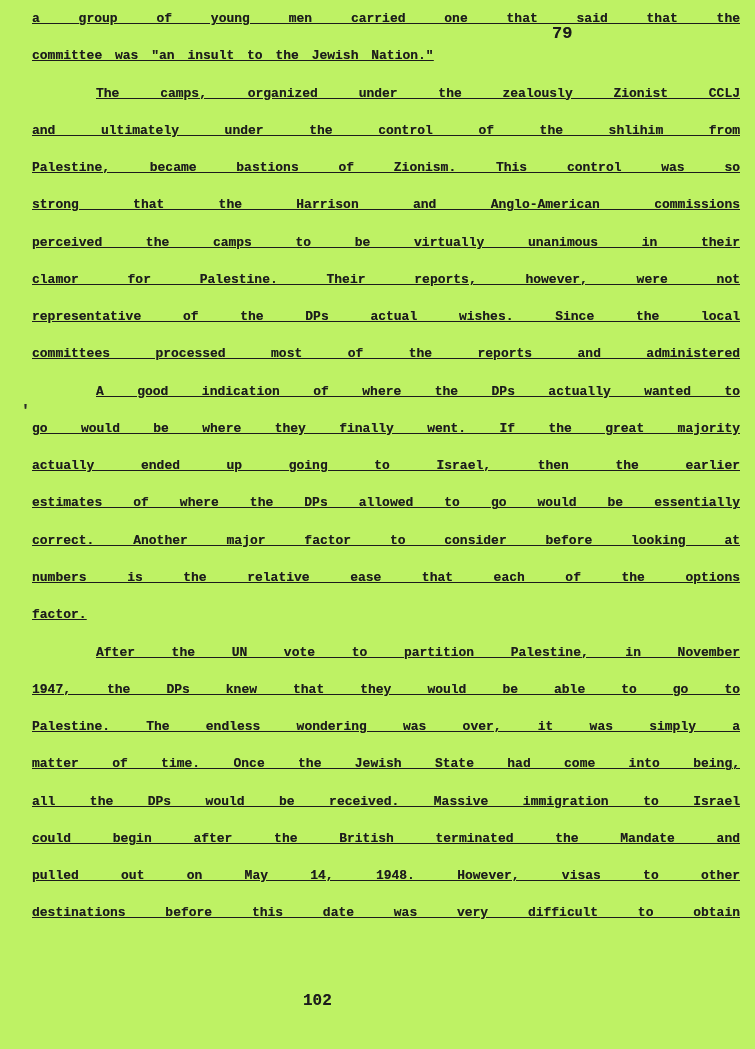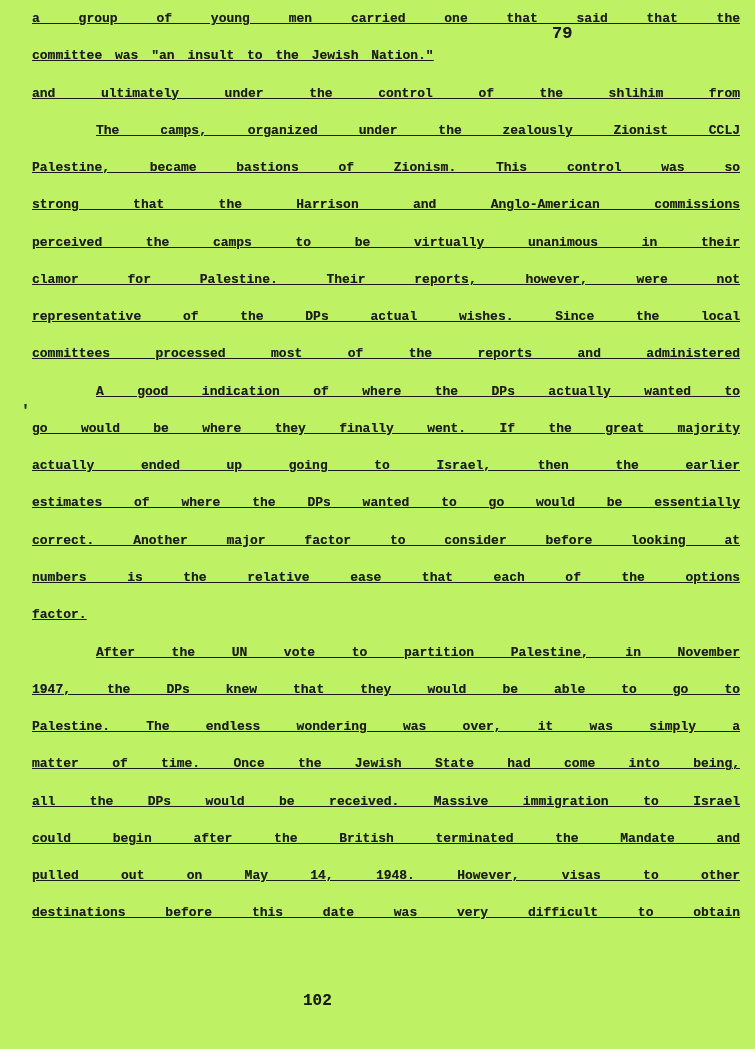--- a/index.html
+++ b/index.html
@@ -69,32 +69,32 @@
 </style>
 </head>
 <body>
 
 <div class="page">
   <span class="footnote-marker">79</span>
   <span class="stray-mark">'</span>
   <div class="text-block" id="text-block">
       <div class="line">a group of young men carried one that said that the</div>
       <div class="line nojust loose">committee was "an insult to the Jewish Nation."</div>
+      <div class="line indent">The camps, organized under the zealously Zionist CCLJ</div>
       <div class="line">and ultimately under the control of the shlihim from</div>
-      <div class="line indent">The camps, organized under the zealously Zionist CCLJ</div>
       <div class="line">Palestine, became bastions of Zionism. This control was so</div>
       <div class="line">strong that the Harrison and Anglo-American commissions</div>
       <div class="line">perceived the camps to be virtually unanimous in their</div>
       <div class="line">clamor for Palestine. Their reports, however, were not</div>
       <div class="line">representative of the DPs actual wishes. Since the local</div>
       <div class="line">committees processed most of the reports and administered</div>
       <div class="line indent">A good indication of where the DPs actually wanted to</div>
       <div class="line">go would be where they finally went. If the great majority</div>
       <div class="line">actually ended up going to Israel, then the earlier</div>
-      <div class="line">estimates of where the DPs wanted to go would be essentially</div>
+      <div class="line">estimates of where the DPs allowed to go would be essentially</div>
       <div class="line">correct. Another major factor to consider before looking at</div>
       <div class="line">numbers is the relative ease that each of the options</div>
       <div class="line nojust">factor.</div>
       <div class="line indent">After the UN vote to partition Palestine, in November</div>
       <div class="line">1947, the DPs knew that they would be able to go to</div>
       <div class="line">Palestine. The endless wondering was over, it was simply a</div>
       <div class="line">matter of time. Once the Jewish State had come into being,</div>
       <div class="line">all the DPs would be received. Massive immigration to Israel</div>
       <div class="line">could begin after the British terminated the Mandate and</div>
       <div class="line">pulled out on May 14, 1948. However, visas to other</div>

